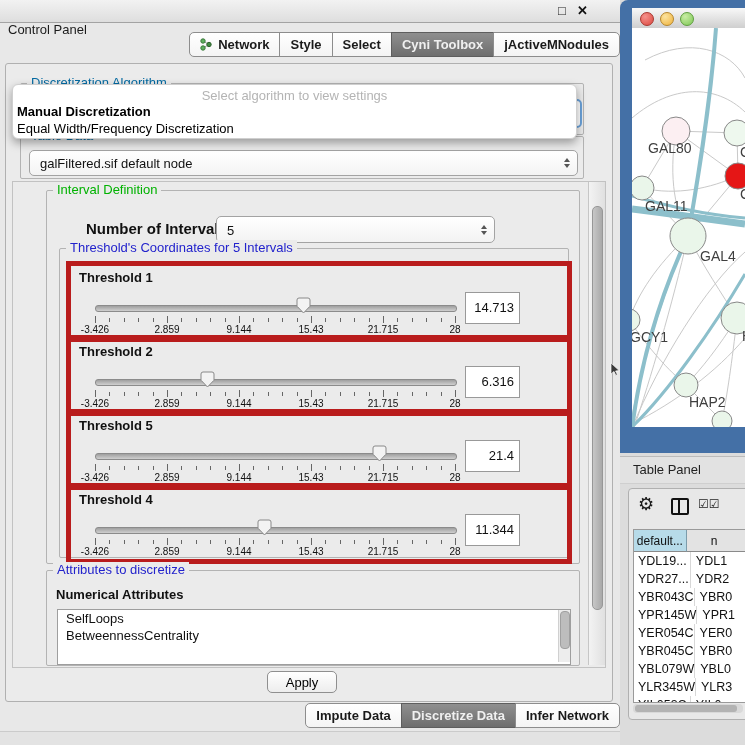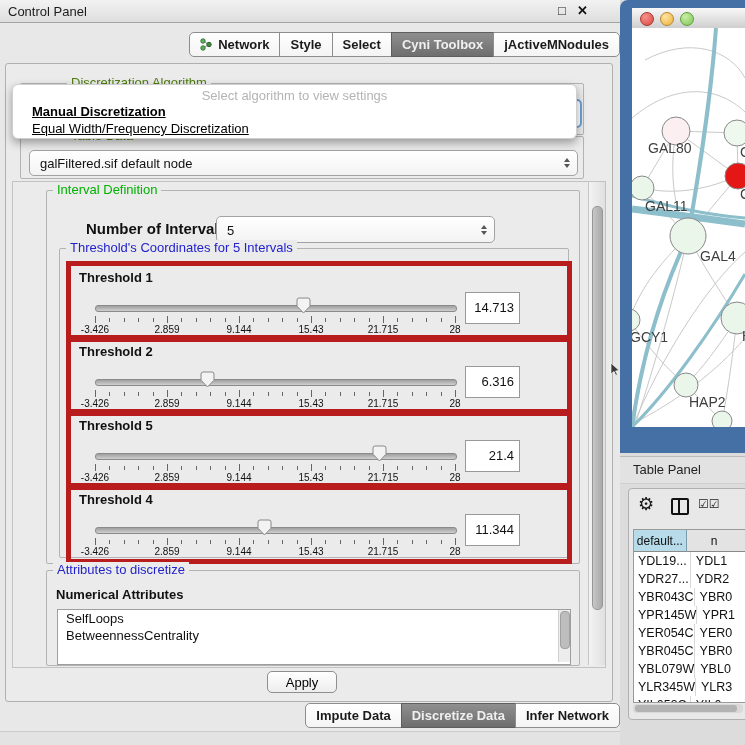--- a/index.html
+++ b/index.html
@@ -2,57 +2,57 @@
 <html><head>
 <meta charset="utf-8">
 <style>
   html,body{margin:0;padding:0;}
   .stage{position:relative;width:745px;height:745px;background:#dcdcdc;overflow:hidden;
          font-family:"Liberation Sans",sans-serif;font-size:13px;color:#111;}
   
   .cp{position:absolute;left:0;top:0;width:620px;height:745px;background:#e8e8e8;}
   .cp-titlebar{position:absolute;left:0;top:0;width:620px;height:22px;
     background:linear-gradient(#f2f2f2,#dedede);border-bottom:1px solid #a3a3a3;}
-  .cp-title{position:absolute;left:8px;top:4px;font-size:13px;color:#1b1b1b;}
+  .cp-title{position:absolute;left:8px;top:22px;font-size:13px;color:#1b1b1b;}
   .cp-float{position:absolute;left:558px;top:3px;font-size:13px;color:#222;cursor:default;}
   .cp-close{position:absolute;left:577px;top:3px;font-size:13px;font-weight:bold;color:#111;}
   
   .tabbar{display:flex;justify-content:flex-end;}
   .top-tabs{position:absolute;left:0;top:32px;width:620px;}
   .bottom-tabs{position:absolute;left:0;top:703px;width:620px;}
   .tab{padding:4px 10px;background:linear-gradient(#ffffff,#f4f4f4);border:1px solid #8d8d8d;
        margin-left:-1px;font-size:13px;font-weight:600;color:#1a1a1a;display:flex;align-items:center;gap:5px;}
   .tab:first-child{border-radius:5px 0 0 5px;}
   .tab:last-child{border-radius:0 5px 5px 0;}
   .tab.sel{background:linear-gradient(#8f8f8f,#6e6e6e);color:#f0f0f0;border-color:#5e5e5e;}
   .cp-bottom-strip{position:absolute;left:0;top:731px;width:620px;height:14px;background:#e3e3e3;border-top:1px solid #cbcbcb;}
   
   .main{position:absolute;left:5px;top:63px;width:606px;height:637px;background:#ebebeb;
         border:1px solid #b0b0b0;border-radius:3px;}
   .group{position:absolute;border:1px solid #b3b3b3;border-radius:2px;}
   .gtitle{position:absolute;top:-9px;left:6px;background:#ebebeb;padding:0 4px;font-size:13px;white-space:nowrap;}
   .gtitle.green{color:#00b200;}
   .gtitle.blue{color:#2222cc;}
-  .gtitle.dark{color:#4d7c0f;margin-left:40px;}
+  .gtitle.dark{color:#0369a1;}
   .disc-group{left:14px;top:19px;width:562px;height:50px;}
   .algo-combo{position:absolute;left:21px;top:35px;width:551px;height:25px;background:#fff;
               border:2px solid #6aa1d8;border-radius:5px;z-index:1;}
   .td-group{left:14px;top:72px;width:562px;height:41px;}
   .combo{position:absolute;background:linear-gradient(#ffffff,#f3f3f3);border:1px solid #a3a3a3;border-radius:5px;}
   .combo-val{position:absolute;left:10px;top:50%;transform:translateY(-50%);font-size:13px;color:#111;}
   .spin{position:absolute;right:7px;top:50%;transform:translateY(-50%);display:flex;flex-direction:column;gap:2px;}
   .spin i{display:block;width:0;height:0;border-left:3.5px solid transparent;border-right:3.5px solid transparent;}
   .spin .up{border-bottom:4px solid #555;}
   .spin .dn{border-top:4px solid #555;}
   .td-combo{left:8px;top:13px;width:547px;height:24px;}
   
   .popup{position:absolute;left:6px;top:20px;width:563px;height:53px;background:#fff;
          border:1px solid #cfcfcf;border-radius:6px;box-shadow:0 4px 10px rgba(0,0,0,.35);z-index:30;}
   .popup-hint{text-align:center;color:#b4b4b4;font-size:13px;padding-top:3px;height:15px;}
-  .popt{font-size:13px;line-height:17px;padding-left:19px;color:#000;white-space:nowrap;text-decoration:underline;}
+  .popt{font-size:13px;line-height:17px;padding-left:4px;color:#000;white-space:nowrap;}
   .popt.bold{font-weight:bold;}
   
   .scrollpane{position:absolute;left:6px;top:117px;width:592px;height:485px;border:1px solid #c2c2c2;
               background:#ebebeb;overflow:hidden;}
   .vscroll{position:absolute;left:575px;top:0;width:16px;height:483px;
            background:linear-gradient(to right,#f3f3f3,#e0e0e0);border-left:1px solid #c6c6c6;}
   .vthumb{position:absolute;left:3px;top:24px;width:9px;height:402px;border-radius:5px;
           background:linear-gradient(to right,#c7c7c7,#a9a9a9);border:1px solid #979797;}
   .interval-group{left:33px;top:8px;width:532px;height:372px;}
   .noi-label{position:absolute;left:39px;top:29px;font-weight:bold;font-size:15px;}

